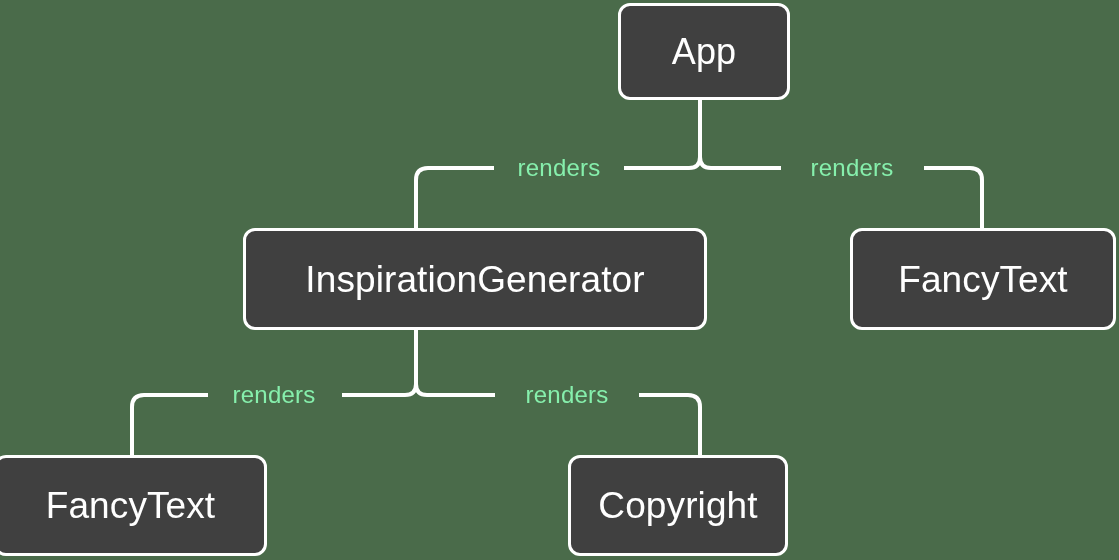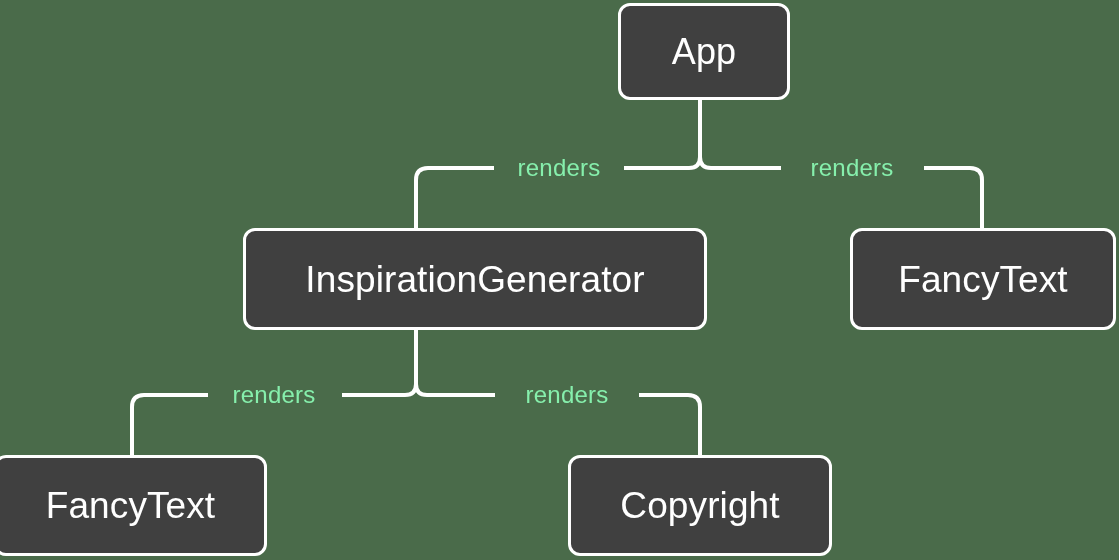--- a/index.html
+++ b/index.html
@@ -47,21 +47,21 @@
     font-size: 24px;
     line-height: 1;
     white-space: nowrap;
     transform: translate(-50%, -50%);
     letter-spacing: 0.2px;
   }
   #n-app { left: 618px; top: 3px; width: 172px; height: 97px; font-size: 36px; }
   #n-inspiration { left: 196px; top: 228px; width: 464px; height: 102px; font-size: 37px; margin-left: 47px; }
   #n-fancytext-right { left: 850px; top: 228px; width: 266px; height: 102px; font-size: 37px; }
   #n-fancytext-bottom { left: -6px; top: 455px; width: 273px; height: 101px; font-size: 37px; }
-  #n-copyright { left: 568px; top: 455px; width: 264px; height: 101px; font-size: 37px; }
+  #n-copyright { left: 568px; top: 455px; width: 220px; height: 101px; font-size: 37px; }
 </style>
 </head>
 <body>
 
 <div id="stage">
 
   <svg id="wires" viewBox="0 0 1119 560" width="1119" height="560" aria-hidden="true">
     <g fill="none" stroke="#ffffff" stroke-width="4" stroke-linecap="butt">
 
       <path d="M 700 100 L 700 157"></path>

